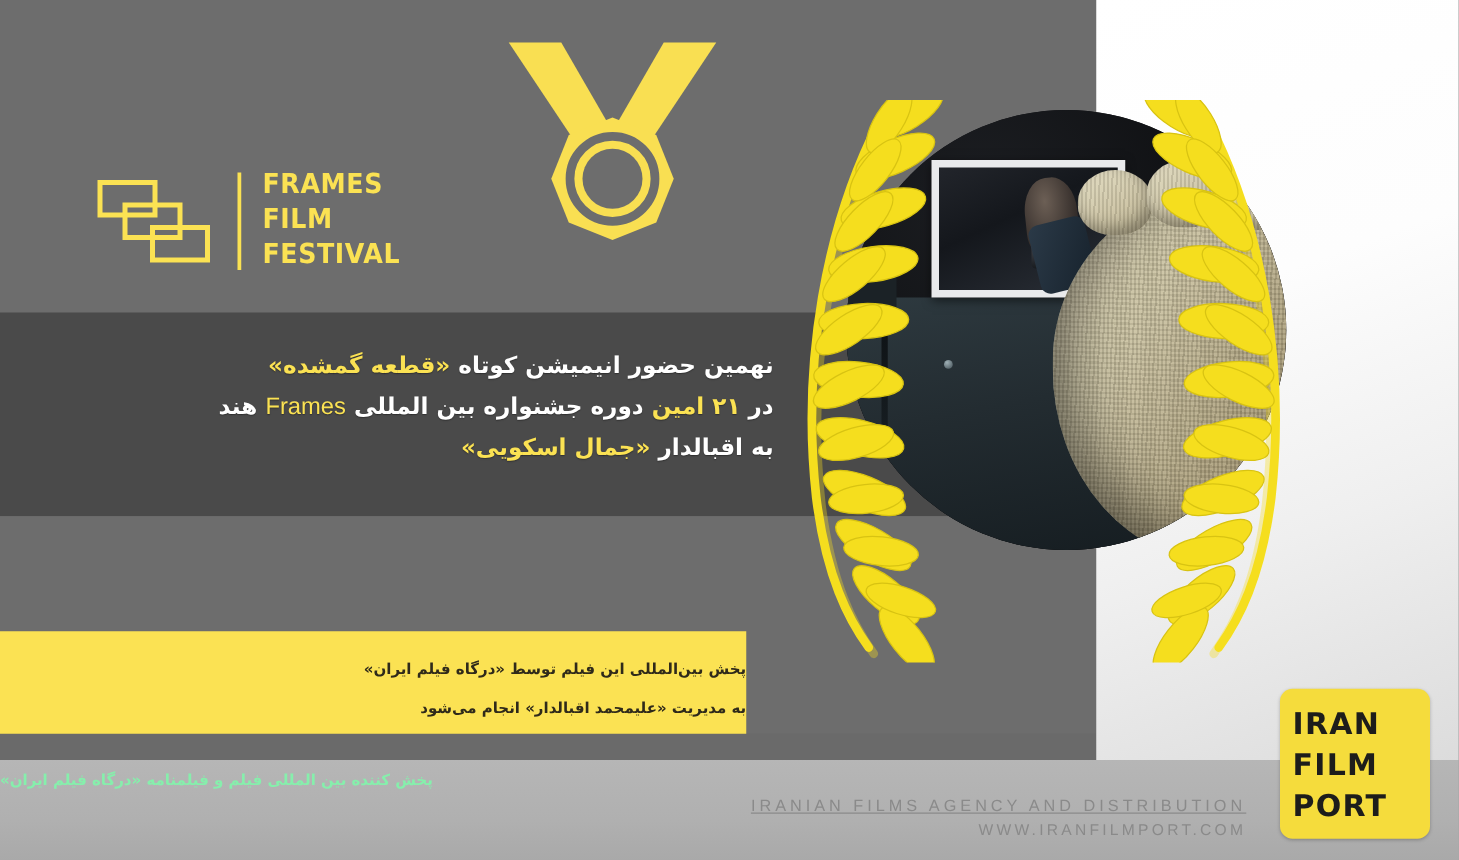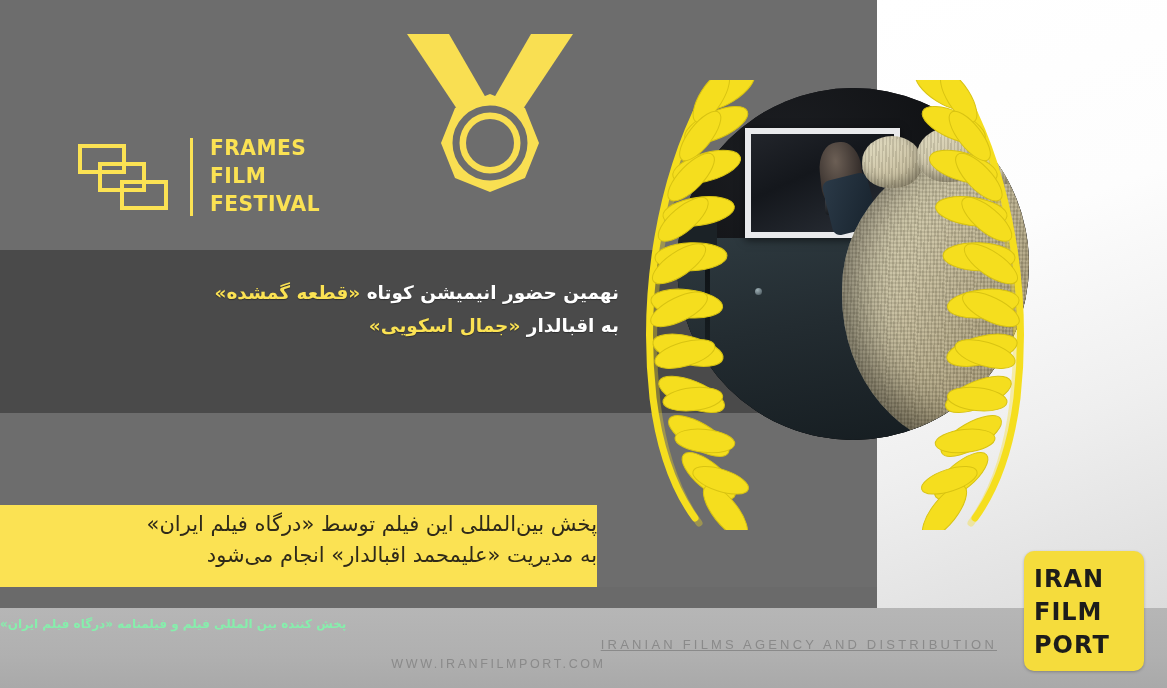--- a/index.html
+++ b/index.html
@@ -27,23 +27,23 @@
     position:absolute;top:0;left:877px;width:290px;height:608px;
     background:linear-gradient(160deg,#ffffff 0%,#fdfdfd 38%,#efefef 68%,#dcdcdc 100%);
   }
 
   
   #yellow-box{
     position:absolute;left:0;top:505px;width:597px;height:82px;
     background:#fbe253;
   }
   #yellow-box .ytext{
-    position:absolute;right:0;top:4px;width:573px;
+    position:absolute;right:0;top:15px;width:573px;
     text-align:right;color:#2f2a1a;
-    font-size:21px;line-height:31px;font-weight:400;
+    font-size:12px;line-height:31px;font-weight:700;
     direction:rtl;
   }
 
   
   #headline{
     position:absolute;right:548px;top:276px;width:520px;
     text-align:right;direction:rtl;
     font-size:18.5px;line-height:33px;font-weight:700;
     color:#ffffff;
     text-shadow:0 1px 1px rgba(0,0,0,.35);
@@ -157,21 +157,21 @@
     position:absolute;left:0;right:170px;top:617px;text-align:left;
     direction:rtl;color:#86efac;font-size:12px;font-weight:600;
   }
   #footer-en{
     position:absolute;left:0;right:170px;top:637px;text-align:right;
     direction:ltr;color:#8a8a8a;font-size:13px;letter-spacing:3.2px;
     font-family:"Liberation Sans",sans-serif;
     text-decoration:underline;
   }
   #footer-url{
-    position:absolute;left:0;right:170px;top:657px;text-align:center;
+    position:absolute;left:0;right:170px;top:657px;text-align:right;
     direction:ltr;color:#8a8a8a;font-size:12.5px;letter-spacing:2.6px;
     font-family:"Liberation Sans",sans-serif;
   }
 </style>
 </head>
 <body>
 
 <div id="poster">
 
   <div class="band" id="band-top"></div>
@@ -321,20 +321,23 @@
       <div>FILM</div>
       <div>FESTIVAL</div>
     </div>
   </div>
 
   <div id="headline">
     <div>
       <span>نهمین حضور انیمیشن کوتاه </span><span class="hl">«قطعه گمشده»</span>
     </div>
     <div>
+      <span>در </span><span class="hl">۲۱ امین</span><span> دوره جشنواره بین المللی </span><span class="lat">Frames</span><span> هند</span>
+    </div>
+    <div>
       <span>به اقبالدار </span><span class="hl">«جمال اسکویی»</span>
     </div>
   </div>
 
   <div id="yellow-box">
     <div class="ytext">
       <div>پخش بین‌المللی این فیلم توسط «درگاه فیلم ایران»</div>
       <div>به مدیریت «علیمحمد اقبالدار» انجام می‌شود</div>
     </div>
   </div>

